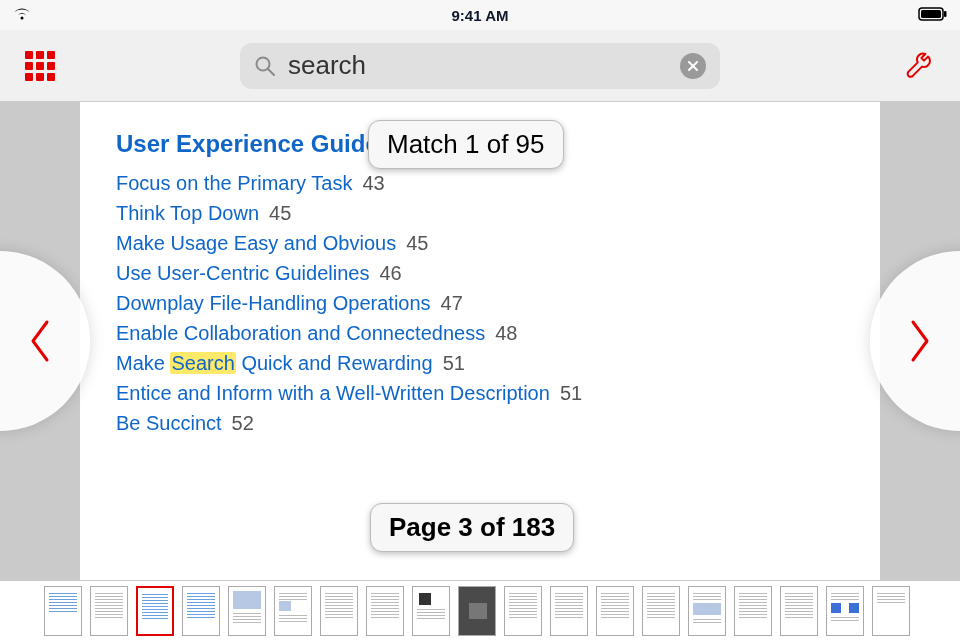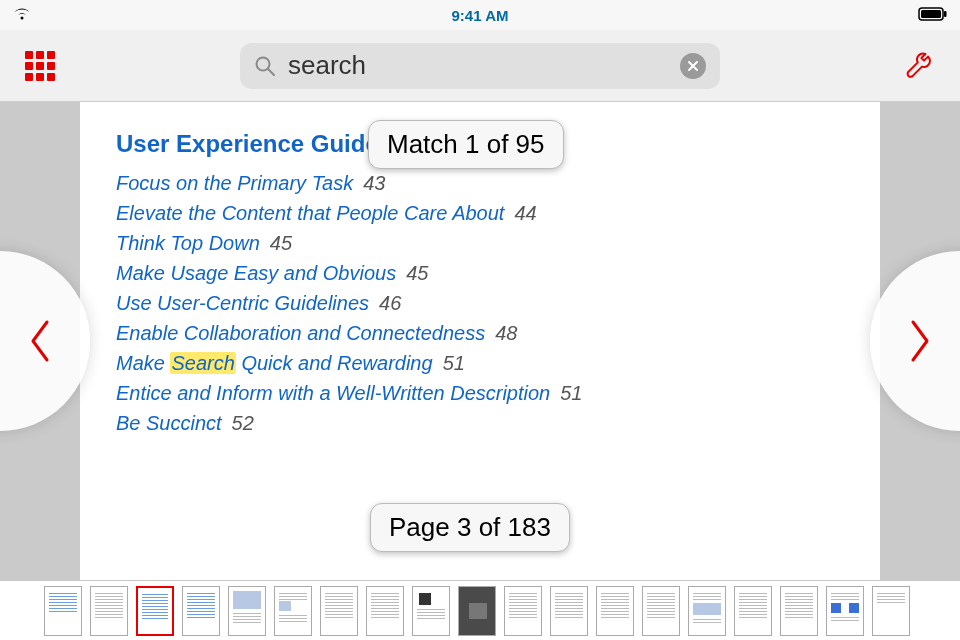--- a/index.html
+++ b/index.html
@@ -1,56 +1,56 @@
 <!DOCTYPE html>
 <html><head>
 <meta charset="utf-8">
 <style>
   * { box-sizing: border-box; margin: 0; padding: 0; }
   html, body { width: 960px; height: 640px; overflow: hidden; font-family: -apple-system, "Helvetica Neue", Arial, sans-serif; background: #fff; }
   
   
-  .status-bar { height: 30px; background: #f7f7f7; display: flex; align-items: center; justify-content: space-between; padding: 0 12px; font-size: 15px; font-weight: 600; color: #0369a1; }
+  .status-bar { height: 30px; background: #f7f7f7; display: flex; align-items: center; justify-content: space-between; padding: 0 12px; font-size: 15px; font-weight: 600; color: #0f172a; }
   .status-left, .status-right { display: flex; align-items: center; gap: 6px; width: 120px; }
   .status-right { justify-content: flex-end; }
   .status-center { flex: 1; text-align: center; }
   
   
   .toolbar { height: 72px; background: #f0f0f0; display: flex; align-items: center; padding: 0 20px; gap: 20px; border-bottom: 1px solid #ccc; }
   .grid-button { width: 40px; height: 40px; display: flex; align-items: center; justify-content: center; cursor: pointer; }
   .grid-icon { display: grid; grid-template-columns: repeat(3, 8px); grid-template-rows: repeat(3, 8px); gap: 3px; }
   .grid-icon span { width: 8px; height: 8px; background: #e40000; border-radius: 1px; }
   .search-wrap { flex: 1; display: flex; justify-content: center; }
   .search-field { width: 480px; height: 46px; background: #e0e0e0; border-radius: 12px; display: flex; align-items: center; padding: 0 14px; gap: 12px; }
   .search-icon svg { display: block; }
   .search-input { flex: 1; border: none; background: transparent; font-size: 26px; color: #333; outline: none; font-family: inherit; }
   .clear-btn { width: 26px; height: 26px; border-radius: 50%; background: #9a9a9a; display: flex; align-items: center; justify-content: center; cursor: pointer; }
   .wrench-button { width: 40px; height: 40px; display: flex; align-items: center; justify-content: center; cursor: pointer; }
   
   
   .content { position: relative; height: 478px; background: #cacaca; overflow: hidden; }
   .page { position: absolute; left: 80px; top: 0; width: 800px; height: 100%; background: #fff; padding: 28px 36px 0 36px; }
   .section-title { color: #1066c8; font-size: 24px; font-weight: 700; margin-bottom: 10px; }
-  .toc-line { font-size: 20px; line-height: 30px; margin: 0; font-style: italic; }
+  .toc-line { font-size: 20px; line-height: 30px; margin: 0; }
   .toc-link { color: #1066c8; text-decoration: none; }
   .toc-page { color: #555; margin-left: 10px; }
   .highlight { background: #ffe96b; border-radius: 2px; padding: 0 1px; }
   
   
   .nav-circle { position: absolute; top: 50%; transform: translateY(-50%); width: 180px; height: 180px; background: rgba(255,255,255,0.9); border-radius: 50%; display: flex; align-items: center; justify-content: center; cursor: pointer; box-shadow: 0 0 15px rgba(0,0,0,0.15); }
   .nav-left { left: -90px; }
   .nav-right { right: -90px; }
   .nav-left .chev { margin-left: 80px; }
   .nav-right .chev { margin-right: 80px; }
   .bottom-circle { position: absolute; left: 80px; bottom: -170px; width: 260px; height: 260px; background: rgba(255,255,255,0.88); border-radius: 50%; }
   
   
   .badge { position: absolute; background: #f7f7f7; border: 1px solid #bbb; border-radius: 12px; padding: 8px 18px; font-size: 26px; color: #000; box-shadow: 0 2px 6px rgba(0,0,0,0.25); white-space: nowrap; }
   .match-badge { left: 368px; top: 120px; }
-  .page-badge { left: 370px; top: 503px; }
+  .page-badge { left: 370px; top: 503px; font-weight: bold; }
   
   
   .thumbs { height: 60px; background: #fff; border-top: 1px solid #c8c8c8; display: flex; align-items: center; padding: 0 44px; gap: 8px; overflow: hidden; }
   .thumb { width: 38px; height: 50px; background: #fff; border: 1px solid #aaa; flex-shrink: 0; position: relative; overflow: hidden; }
   .thumb.active { border: 2px solid #e40000; }
   .thumb-lines { position: absolute; top: 6px; left: 4px; right: 4px; display: flex; flex-direction: column; gap: 2px; }
   .thumb-lines span { height: 1px; background: #bbb; display: block; }
   .thumb-lines.blue span { background:#6aa0e0; }
   .thumb-dark { background:#4a4a4a; }
   .thumb-box { position:absolute; background:#b6c8e4; }
@@ -114,24 +114,24 @@
       <path d="M26 11a6 6 0 01-8 5.6L9 25.6a3 3 0 11-4.2-4.2l9-9A6 6 0 0121.4 4l-4 4 2.6 2.6 4-4A6 6 0 0126 11z" fill="none" stroke="#e40000" stroke-width="2" stroke-linejoin="round"></path>
     </svg>
   </div>
 </div>
 
 <div class="content">
   <div class="page">
     <div class="section-title">User Experience Guidelines</div>
     <div id="toc-container">
         <p class="toc-line"><a class="toc-link" href="#">Focus on the Primary Task</a><span class="toc-page">43</span></p>
-        <p class="toc-line"><a class="toc-link" href="#">Elevate the Content that People Care About</a><span class="toc-page">44</span></p>
         <p class="toc-line"><a class="toc-link" href="#">Think Top Down</a><span class="toc-page">45</span></p>
         <p class="toc-line"><a class="toc-link" href="#">Make Usage Easy and Obvious</a><span class="toc-page">45</span></p>
         <p class="toc-line"><a class="toc-link" href="#">Use User-Centric Guidelines</a><span class="toc-page">46</span></p>
+        <p class="toc-line"><a class="toc-link" href="#">Downplay File-Handling Operations</a><span class="toc-page">47</span></p>
         <p class="toc-line"><a class="toc-link" href="#">Enable Collaboration and Connectedness</a><span class="toc-page">48</span></p>
         <p class="toc-line"><a class="toc-link" href="#">Make <span class="highlight">Search</span> Quick and Rewarding</a><span class="toc-page">51</span></p>
         <p class="toc-line"><a class="toc-link" href="#">Entice and Inform with a Well-Written Description</a><span class="toc-page">51</span></p>
         <p class="toc-line"><a class="toc-link" href="#">Be Succinct</a><span class="toc-page">52</span></p>
       </div>
   </div>
 
   <div class="bottom-circle"></div>
 
   <div class="nav-circle nav-left">

